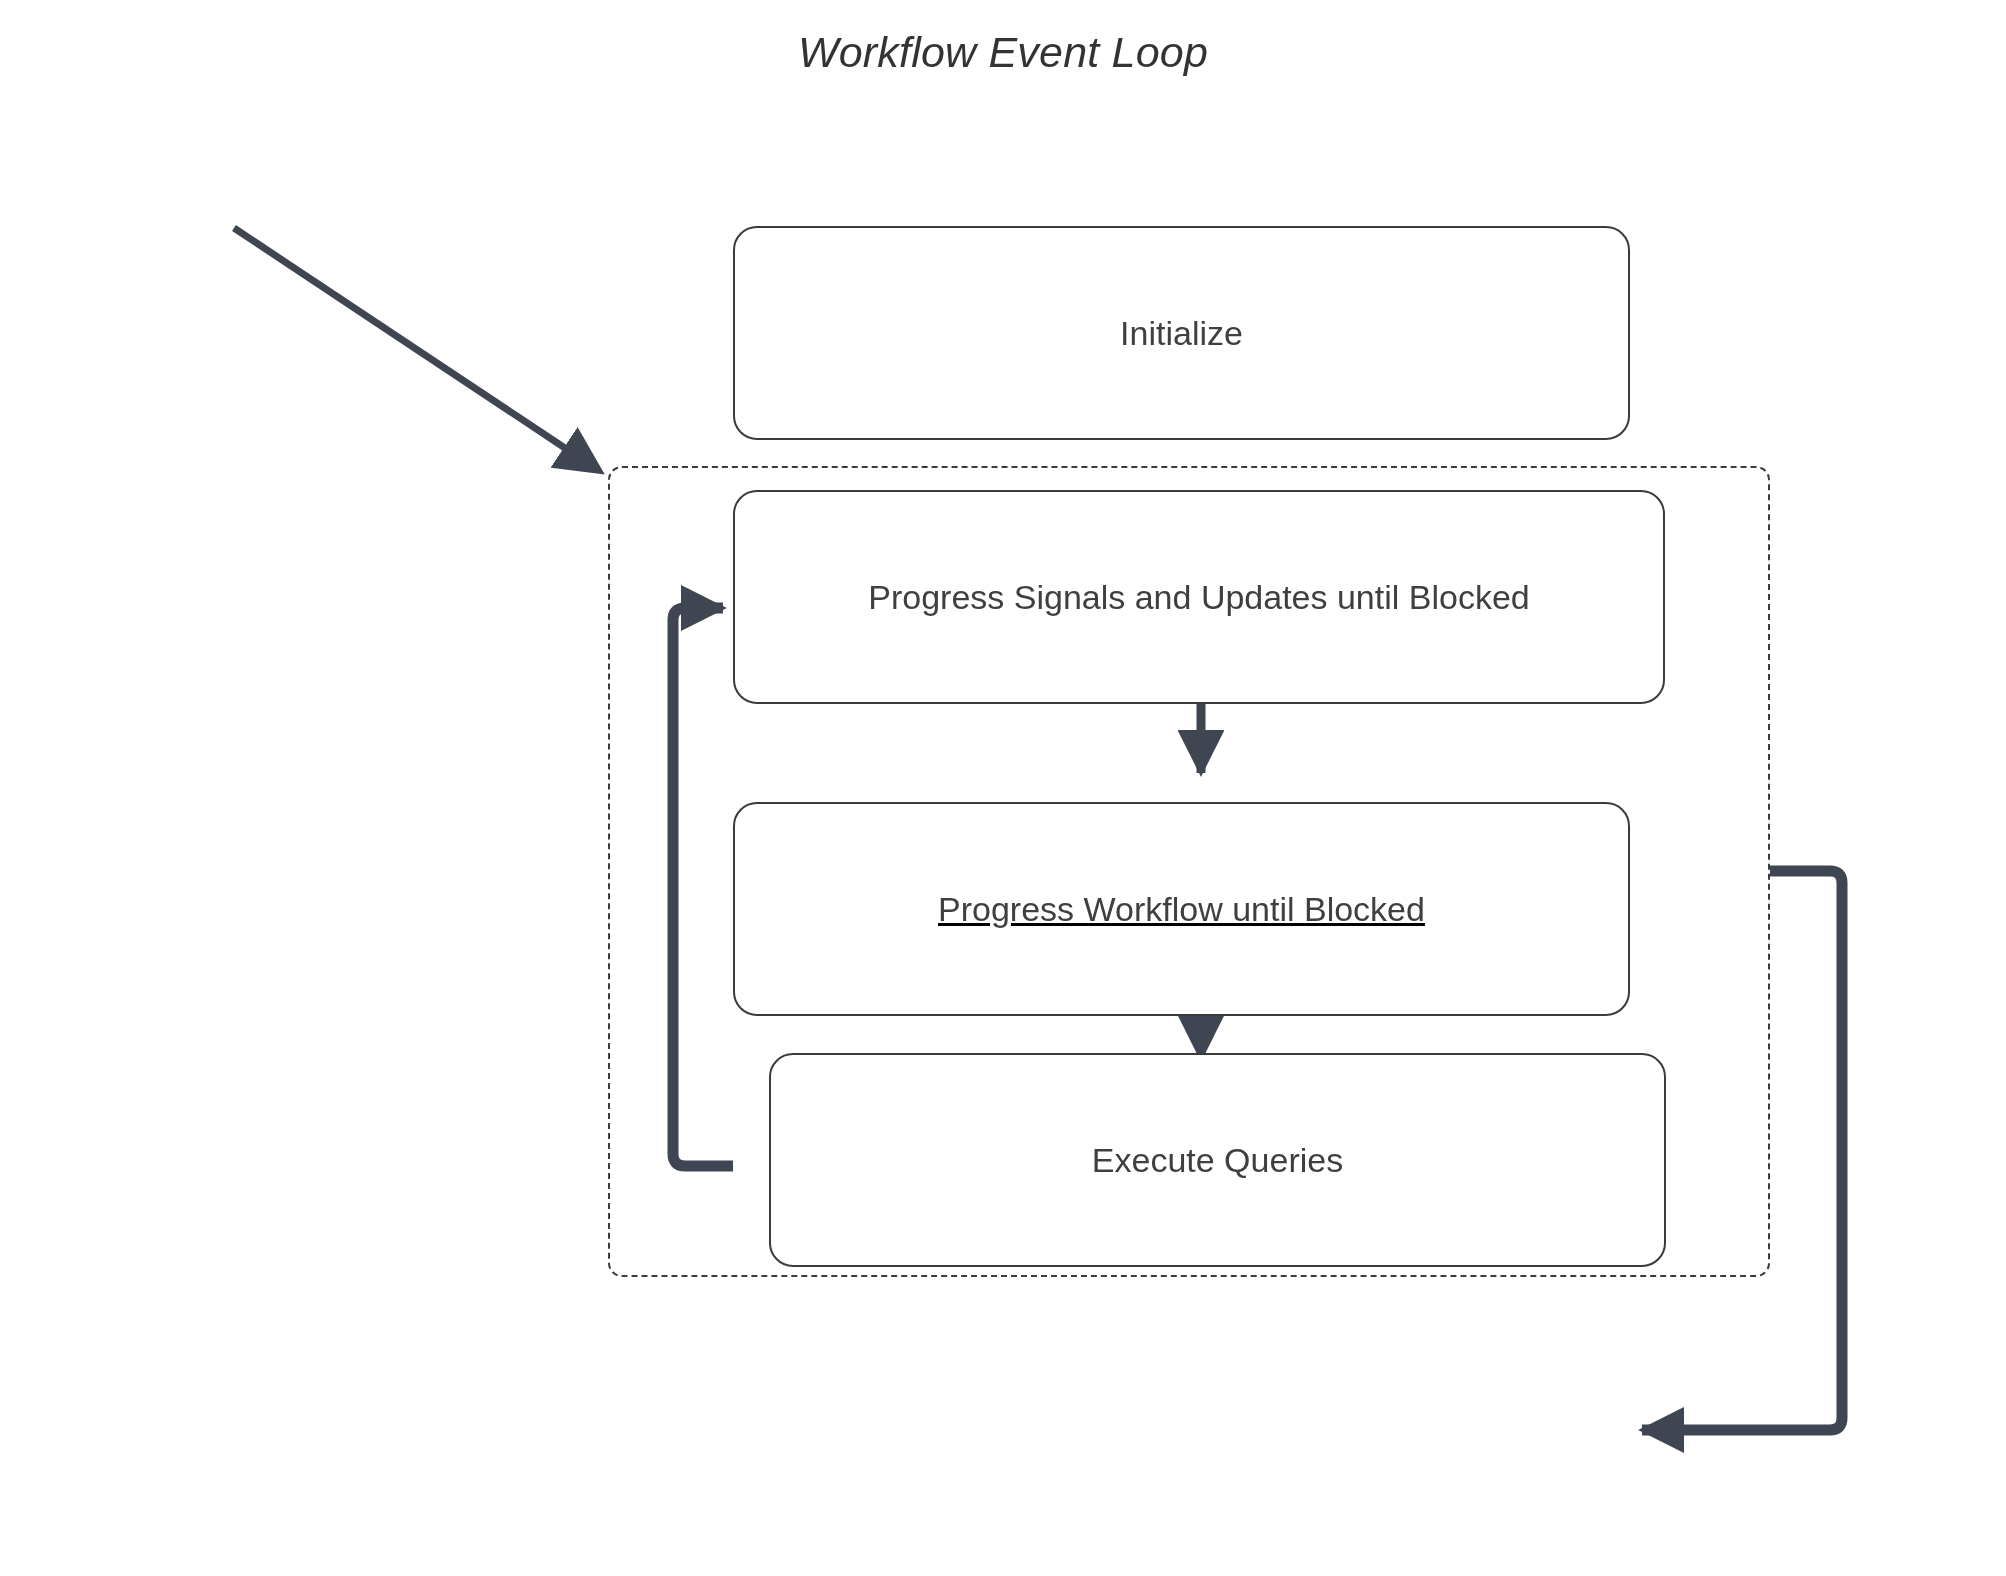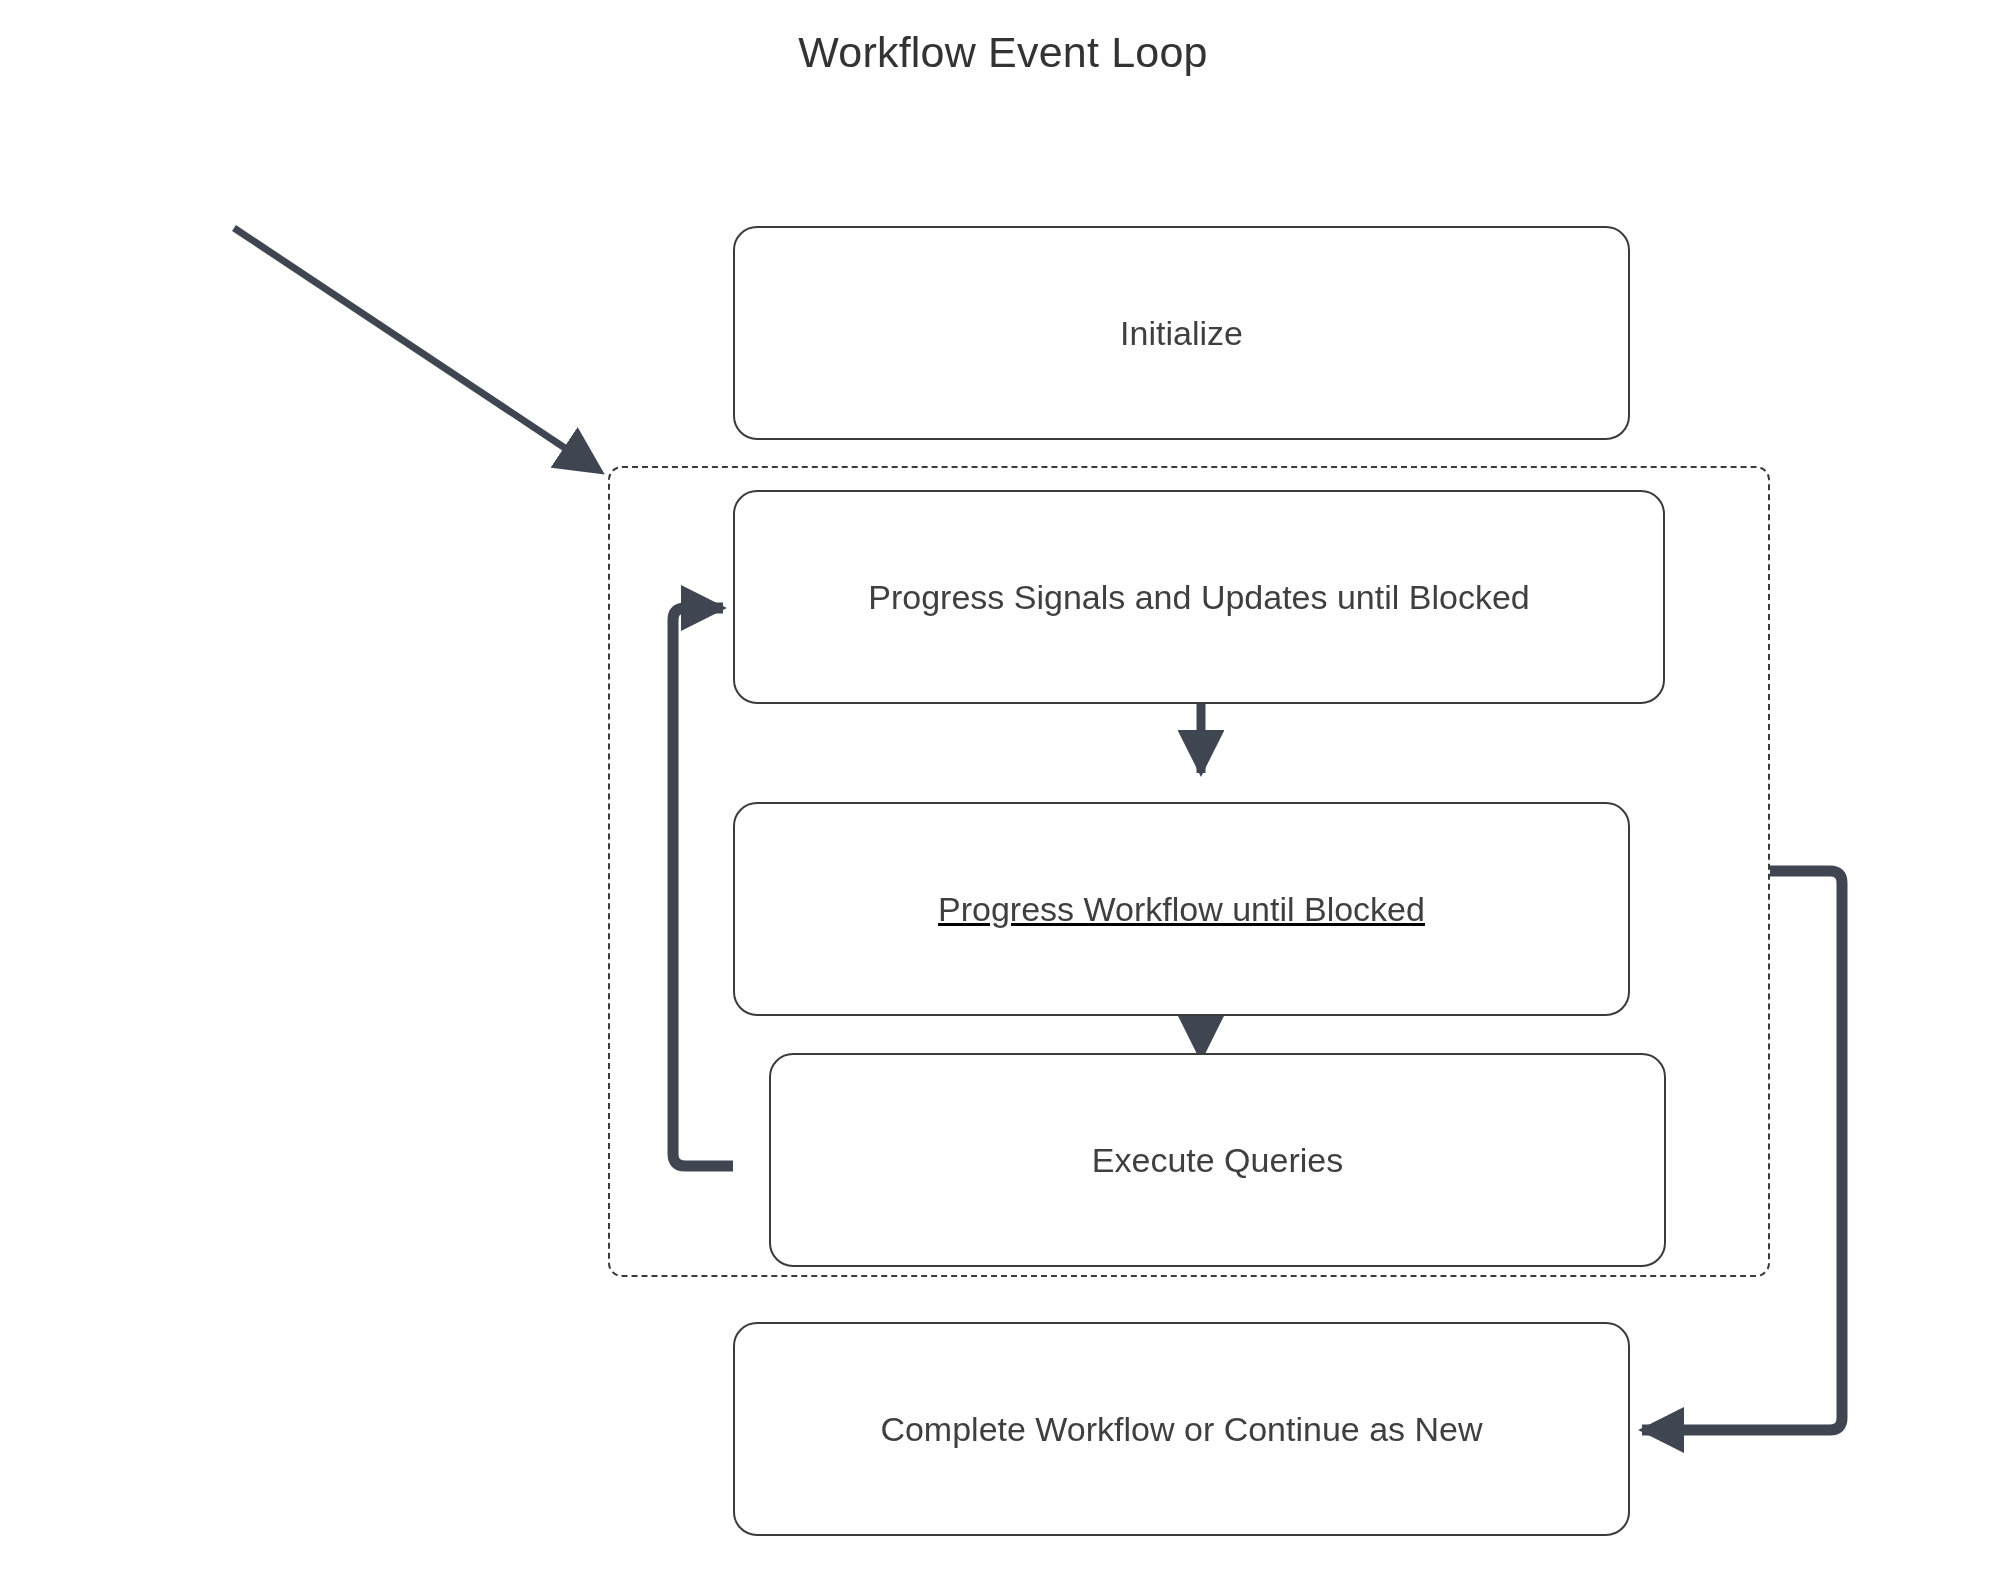--- a/index.html
+++ b/index.html
@@ -24,20 +24,21 @@
     width: 2006px;
     height: 1576px;
   }
   .diagram-title {
     position: absolute;
     left: 0;
     top: 28px;
     width: 2006px;
     text-align: center;
     font-size: 43px;
+    font-style: italic;
     color: #333333;
     letter-spacing: 0.2px;
   }
   .ext-label {
     position: absolute;
     left: 14px;
     top: 138px;
     width: 290px;
     text-align: center;
     font-size: 34px;
@@ -112,17 +113,14 @@
   </div>
 
   <div class="node-box" style="left:733px; top:802px; width:897px; height:214px;text-decoration:underline;">
     <span class="node-label">Progress Workflow until Blocked</span>
   </div>
 
   <div class="node-box" style="left:769px; top:1053px; width:897px; height:214px;">
     <span class="node-label">Execute Queries</span>
   </div>
 
-  <div class="node-box" style="left:733px; top:1322px; width:897px; height:214px;">
-    <span class="node-label">Complete Workflow or Continue as New</span>
-  </div>
 
 </div>
 
 </body></html>

